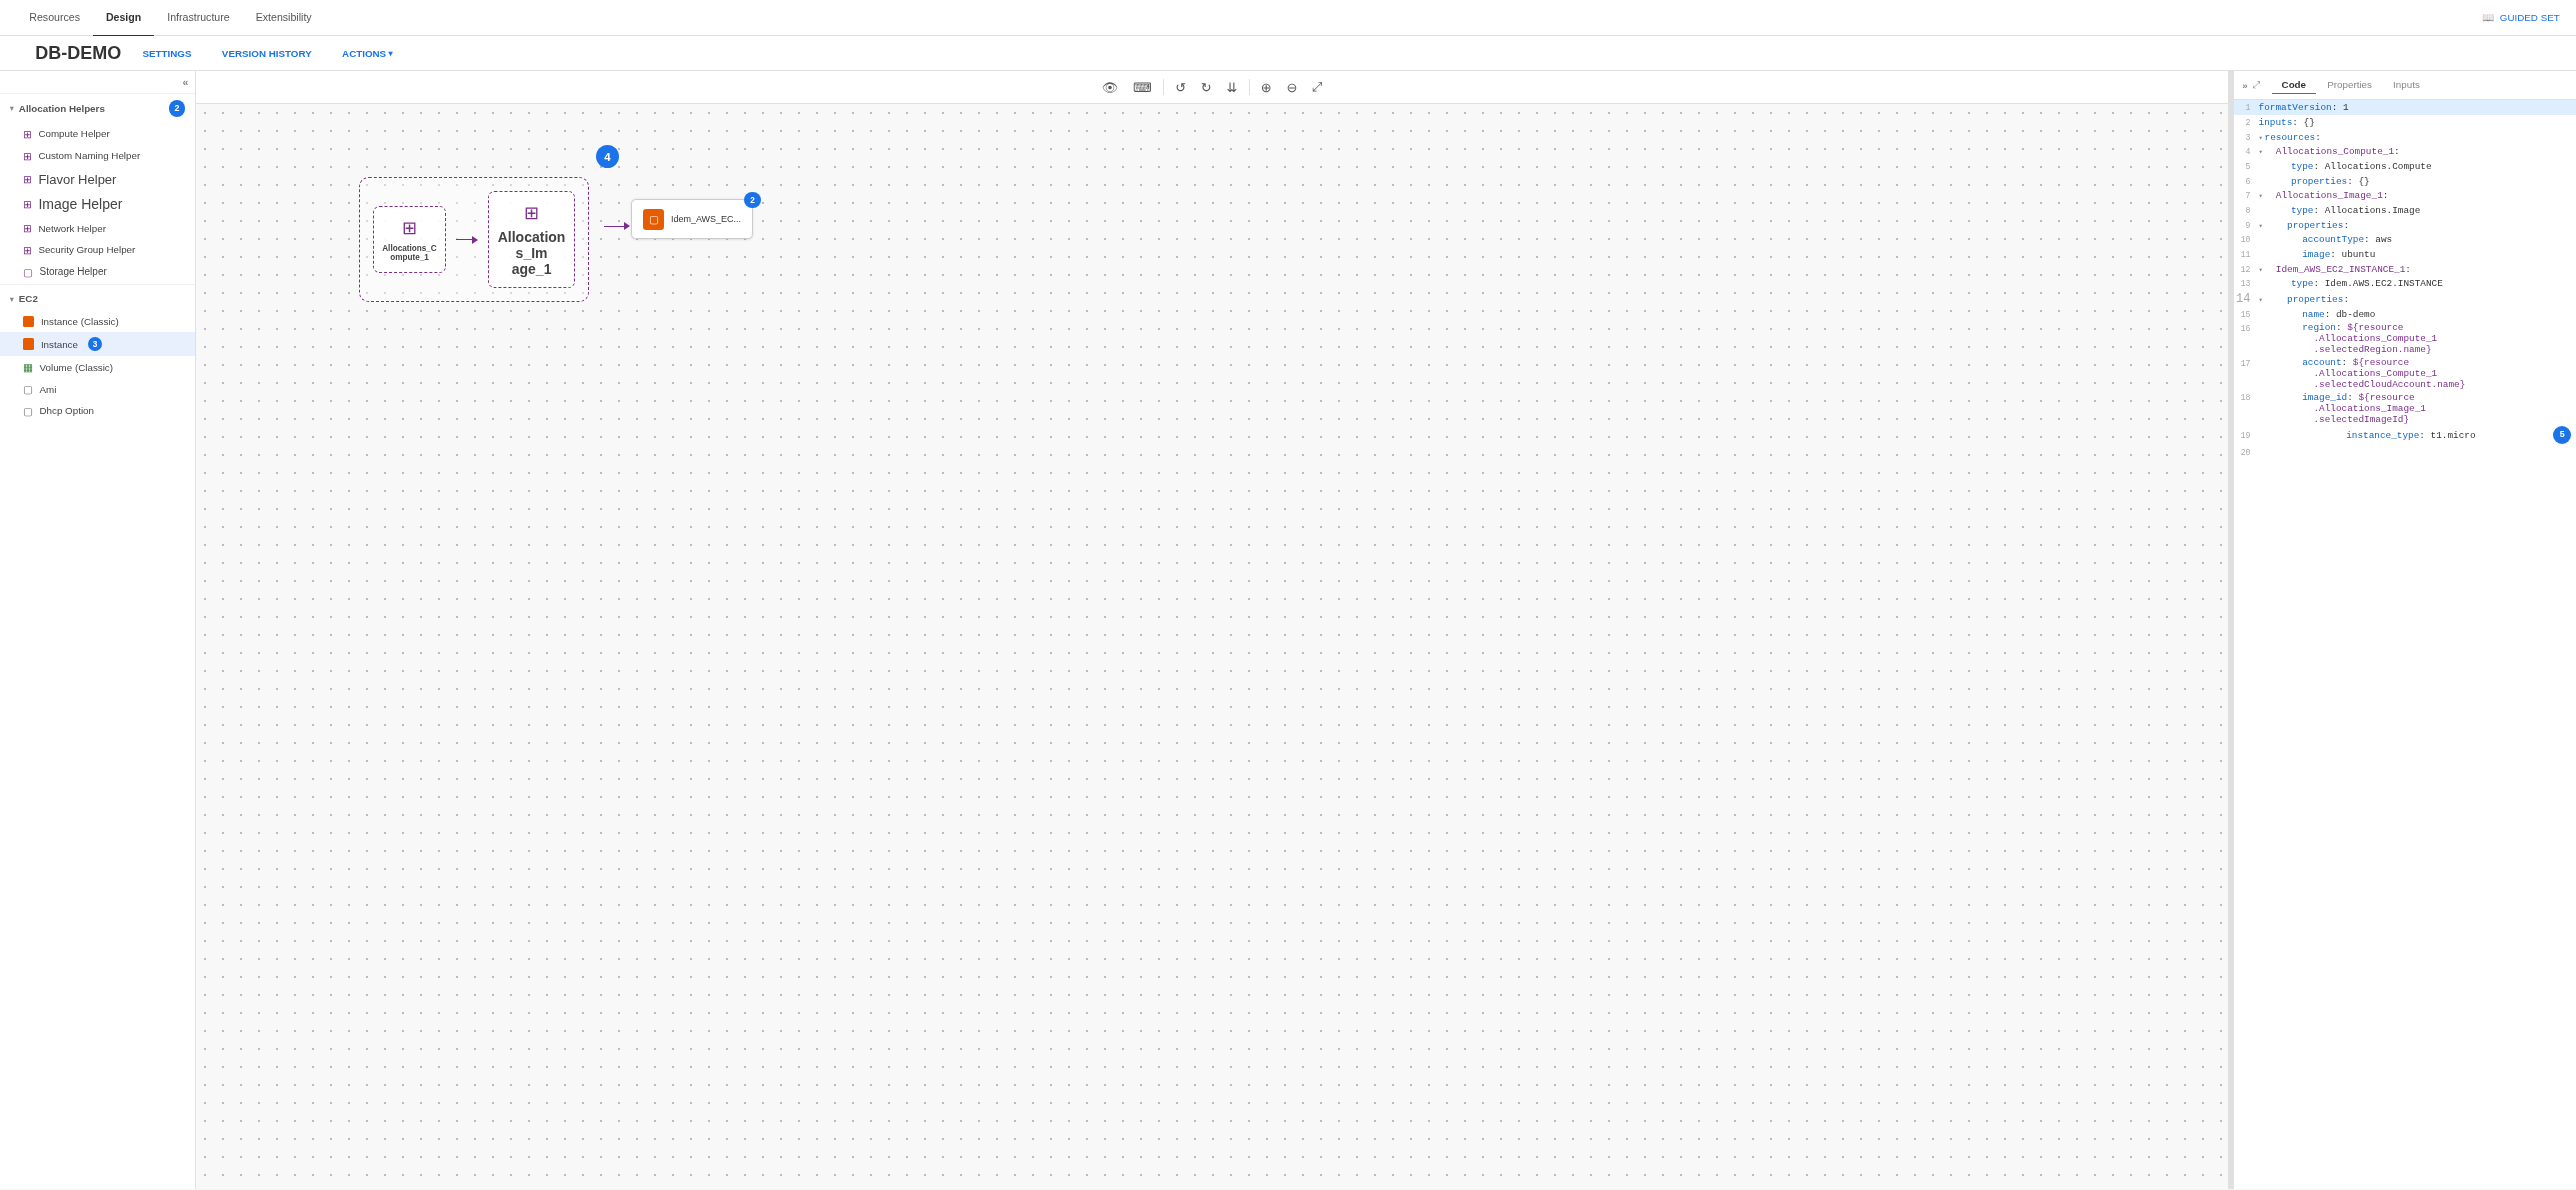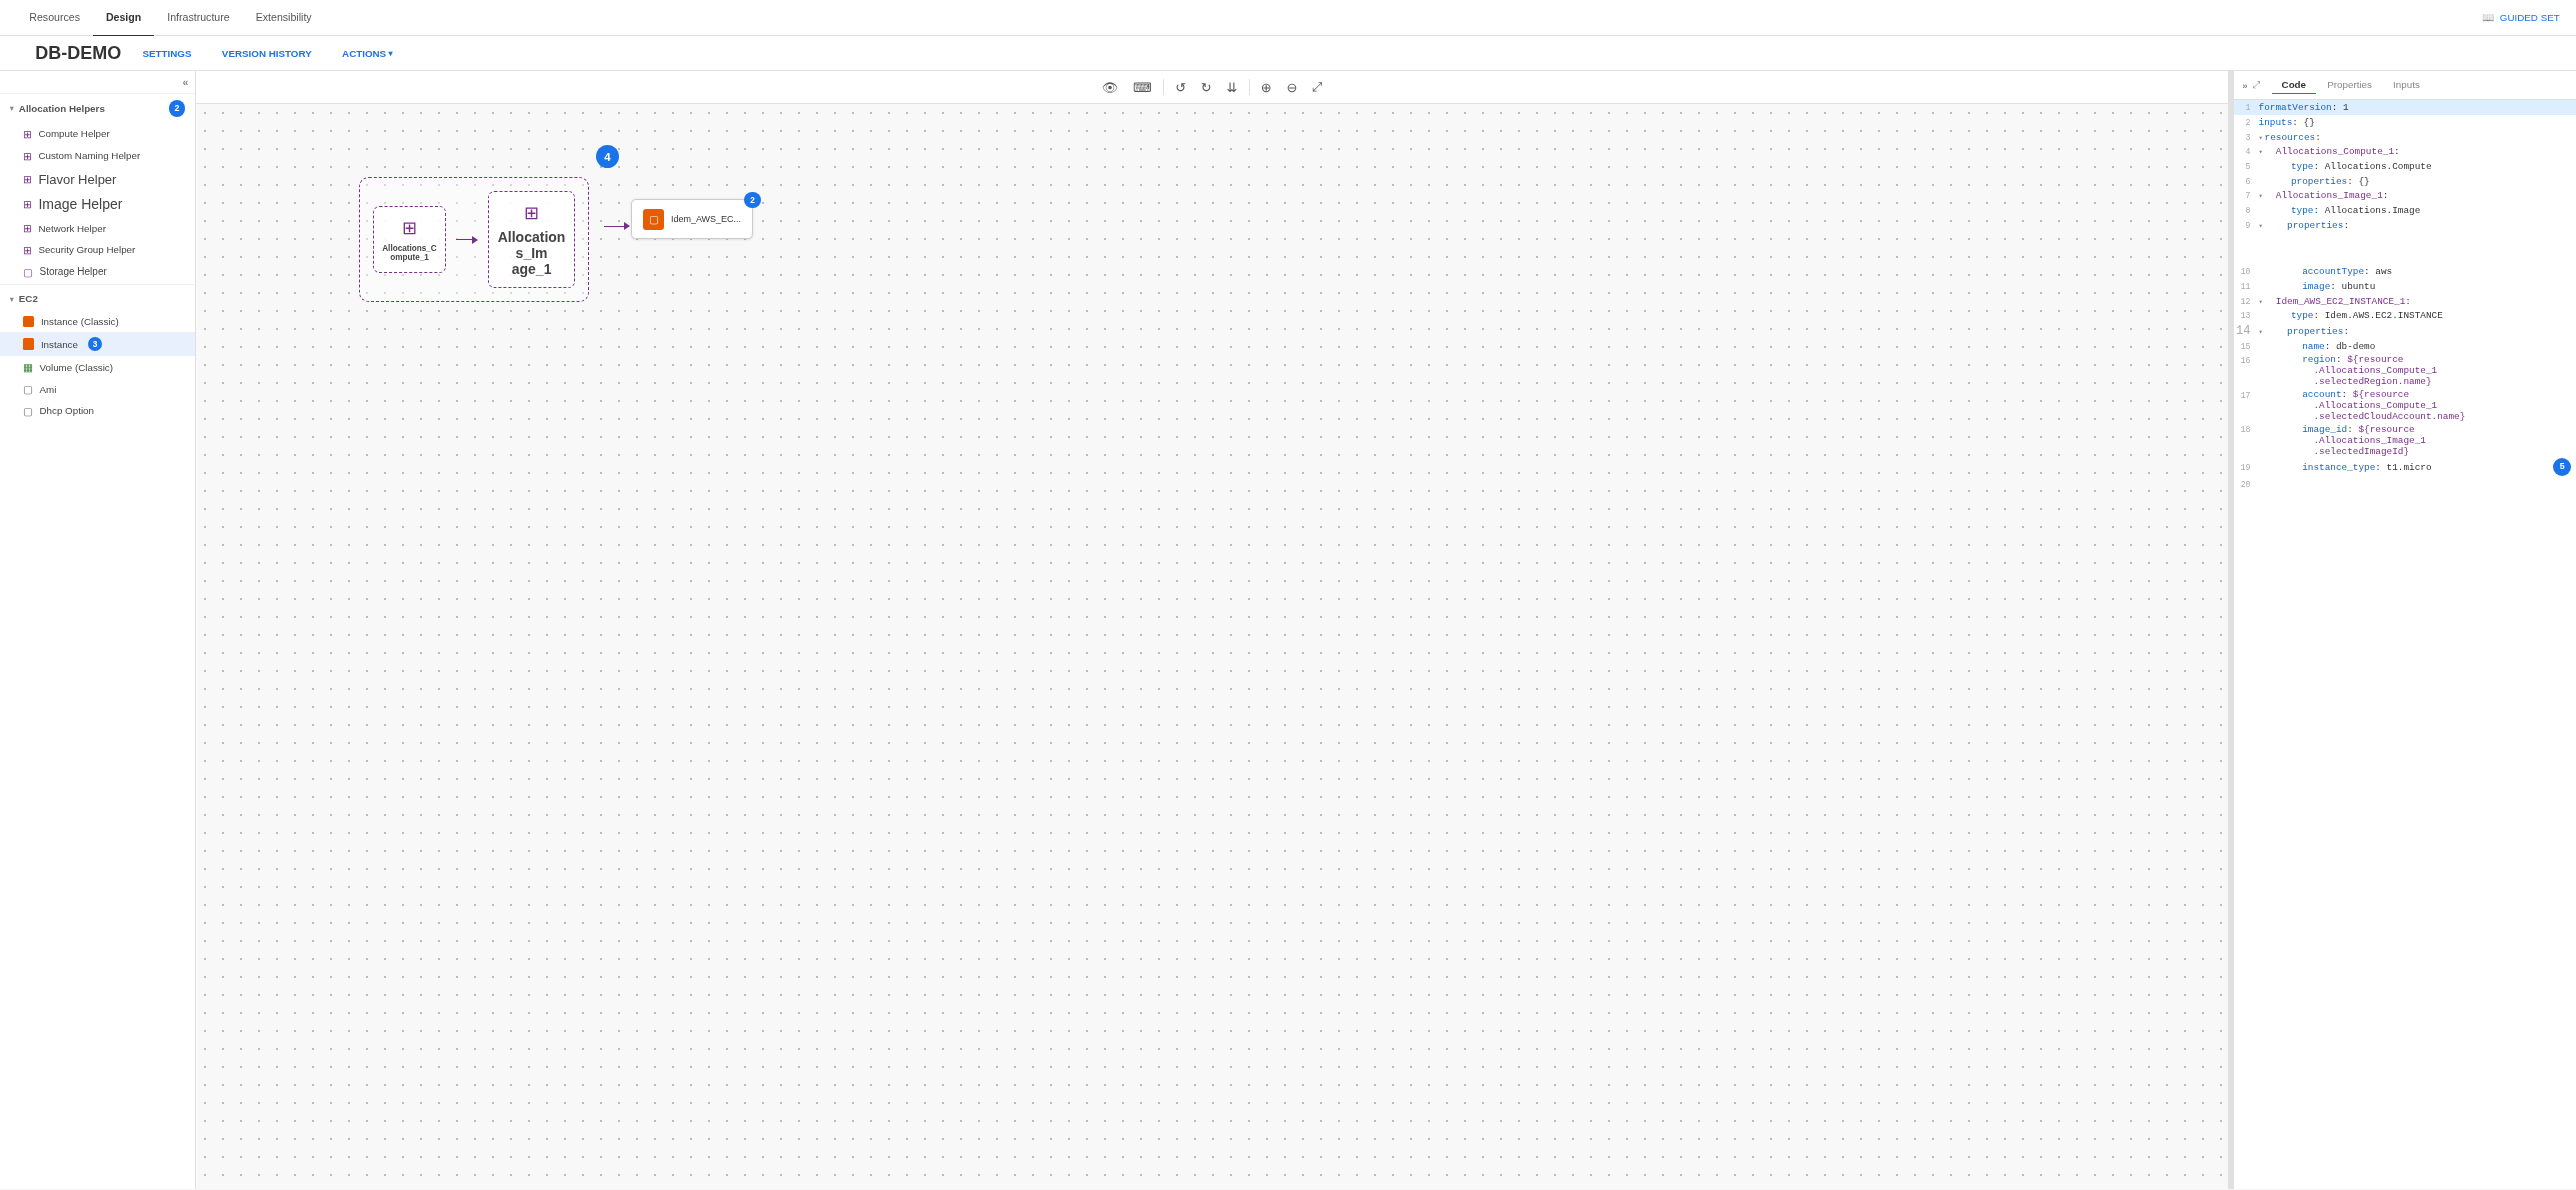--- a/index.html
+++ b/index.html
@@ -229,21 +229,21 @@
         <span style="width:23px; text-align:right; color:#aaa; font-size:8.2px; padding-right:6.5px; user-select:none;">8</span>
         <span style="flex:1; white-space:pre; color:#333; padding-left:11.4px;">    <span style="color:#1565c0;">type</span>: Allocations.Image</span>
       </div>
 
       <div style="display:flex; align-items:center; padding:0.8px 0; min-height:14.7px;">
         <span style="width:23px; text-align:right; color:#aaa; font-size:8.2px; padding-right:6.5px; user-select:none;">9</span>
         <span style="color:#888; font-size:7.3px; cursor:pointer; margin-right:1.6px; padding-left:1.6px;">▾</span>
         <span style="flex:1; white-space:pre; color:#333;">    <span style="color:#1565c0;">properties</span>:</span>
       </div>
 
-      <div style="display:flex; align-items:center; padding:0.8px 0; min-height:14.7px;margin-top:32px;">
+      <div style="display:flex; align-items:center; padding:0.8px 0; min-height:14.7px;">
         <span style="width:23px; text-align:right; color:#aaa; font-size:8.2px; padding-right:6.5px; user-select:none;">10</span>
         <span style="flex:1; white-space:pre; color:#333; padding-left:11.4px;">      <span style="color:#1565c0;">accountType</span>: aws</span>
       </div>
 
       <div style="display:flex; align-items:center; padding:0.8px 0; min-height:14.7px;">
         <span style="width:23px; text-align:right; color:#aaa; font-size:8.2px; padding-right:6.5px; user-select:none;">11</span>
         <span style="flex:1; white-space:pre; color:#333; padding-left:11.4px;">      <span style="color:#1565c0;">image</span>: ubuntu</span>
       </div>
 
       <div style="display:flex; align-items:center; padding:0.8px 0; min-height:14.7px;">
@@ -282,21 +282,21 @@
         .selectedCloudAccount.name}</span></span>
       </div>
 
       <div style="display:flex; align-items:flex-start; padding:0.8px 0; min-height:14.7px;">
         <span style="width:23px; text-align:right; color:#aaa; font-size:8.2px; padding-right:6.5px; user-select:none; padding-top:1.6px;">18</span>
         <span style="flex:1; white-space:pre-wrap; color:#333; padding-left:11.4px;">      <span style="color:#1565c0;">image_id</span>: <span style="color:#7b2d8b;">${resource
         .Allocations_Image_1
         .selectedImageId}</span></span>
       </div>
 
-      <div style="display:flex; align-items:center; padding:0.8px 0; min-height:14.7px;">
+      <div style="display:flex; align-items:center; padding:0.8px 0; min-height:14.7px;gap:44px;">
         <span style="width:23px; text-align:right; color:#aaa; font-size:8.2px; padding-right:6.5px; user-select:none;">19</span>
         <span style="flex:1; white-space:pre; color:#333; padding-left:11.4px;">      <span style="color:#1565c0;">instance_type</span>: t1.micro</span>
 
         <span style="background:#1a73e8; color:#fff; border-radius:50%; width:18px; height:18px; font-size:9px; font-weight:700; display:flex; align-items:center; justify-content:center; flex-shrink:0; margin-right:4.9px;">5</span>
       </div>
 
       <div style="display:flex; align-items:center; padding:0.8px 0; min-height:14.7px;">
         <span style="width:23px; text-align:right; color:#aaa; font-size:8.2px; padding-right:6.5px; user-select:none;">20</span>
         <span style="flex:1; white-space:pre; color:#333; padding-left:11.4px;"></span>
       </div>

